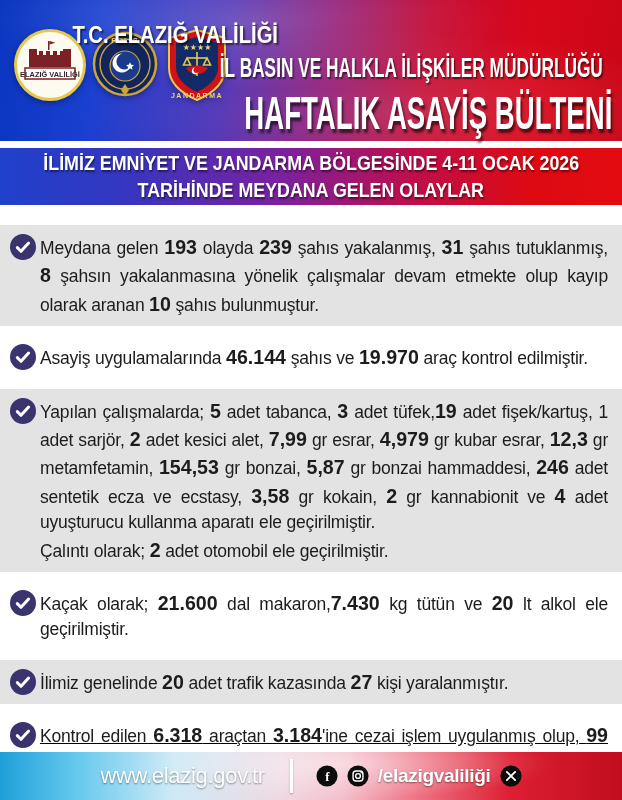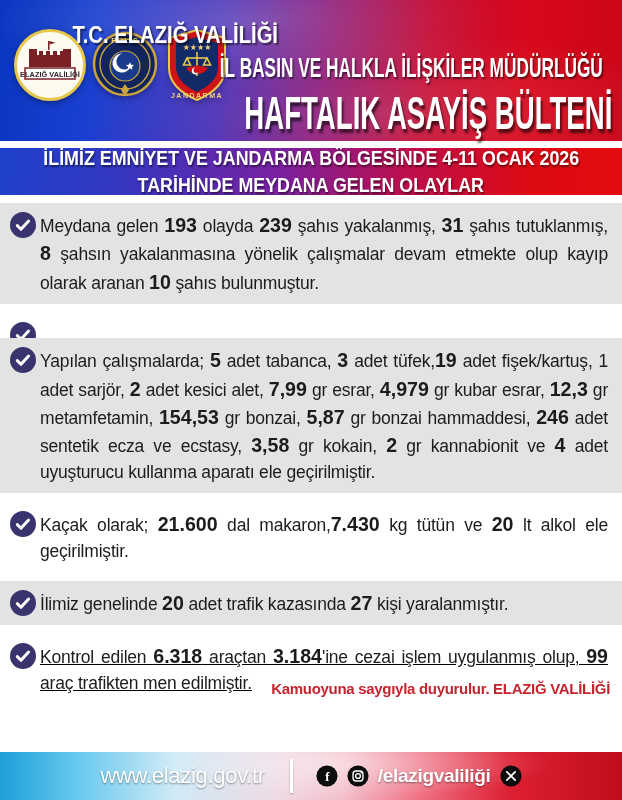--- a/index.html
+++ b/index.html
@@ -25,29 +25,29 @@
   .hdr-text { position:absolute; right:10px; top:22px; color:#fff; }
   .h-line { font-weight:700; white-space:nowrap; transform-origin:100% 50%; }
   .h-line1 { font-size:23px; transform:scaleX(.88); letter-spacing:0;  text-shadow:2px 2px 2px rgba(0,0,0,.55); }
   .h-line2 { font-size:27px; transform:scaleX(.64); margin-top:4px; text-shadow:2px 2px 2px rgba(0,0,0,.55); }
   .h-line3 { font-size:46px; transform:scaleX(.60); margin-top:2px; text-shadow:3px 4px 3px rgba(0,0,0,.6); }
 
   .gap-strip { height:7px; background:#fff; flex:0 0 auto; }
 
   
   .banner {
-    height:47px; flex:0 0 auto; color:#fff; font-weight:700;
+    height:57px; flex:0 0 auto; color:#fff; font-weight:700;
     display:flex; flex-direction:column; align-items:center; justify-content:center;
     background:linear-gradient(92deg,#1f41cc 0%,#3536c0 20%,#7a21a0 45%,#bc0f4e 65%,#dd0a13 85%,#e30b10 100%);
   }
   .banner div { font-size:21px; line-height:1.25; white-space:nowrap;
     transform:scaleX(.85); text-shadow:1px 2px 2px rgba(0,0,0,.5); }
 
   
-  .content { flex:1 1 auto; padding-top:8px; overflow:hidden; }
+  .content { flex:1 1 auto; padding-top:20px; overflow:hidden; }
   .bullet-block { position:relative; padding:8px 14px 8px 40px; margin-bottom:9px; }
   #bullets .bullet-block:last-child { margin-bottom:0;text-decoration:underline; }
   .bullet-block.gray { background:#e3e3e3; }
   .bullet-block.white { background:#ffffff; }
   .bullet-icon { position:absolute; left:10px; top:9px; width:26px; height:26px; }
   .bullet-line {
     font-size:17.5px; line-height:1.45; color:#1c1c1c;
     text-align:justify; letter-spacing:-.2px;
   }
   .bullet-line b { font-weight:700; font-size:1.12em; letter-spacing:0; }
@@ -144,29 +144,33 @@
     <div class="bullet-lines">
             <div class="bullet-line">Meydana gelen <b>193</b> olayda <b>239</b> şahıs yakalanmış, <b>31</b> şahıs tutuklanmış, <b>8</b> şahsın yakalanmasına yönelik çalışmalar devam etmekte olup kayıp olarak aranan <b>10</b> şahıs bulunmuştur.</div>
           </div>
   </div>
 
   <div class="bullet-block white">
     <svg class="bullet-icon" viewBox="0 0 26 26">
       <circle cx="13" cy="13" r="13" fill="#39336e"></circle>
       <path d="M7.3 13.6 l3.7 3.7 7.6 -8.2" stroke="#fff" stroke-width="3" fill="none" stroke-linecap="round" stroke-linejoin="round"></path>
     </svg>
+    <div class="bullet-lines">
+            <div class="bullet-line">Asayiş uygulamalarında <b>46.144</b> şahıs ve <b>19.970</b> araç kontrol edilmiştir.</div>
+          </div>
   </div>
 
   <div class="bullet-block gray">
     <svg class="bullet-icon" viewBox="0 0 26 26">
       <circle cx="13" cy="13" r="13" fill="#39336e"></circle>
       <path d="M7.3 13.6 l3.7 3.7 7.6 -8.2" stroke="#fff" stroke-width="3" fill="none" stroke-linecap="round" stroke-linejoin="round"></path>
     </svg>
     <div class="bullet-lines">
             <div class="bullet-line">Yapılan çalışmalarda; <b>5</b> adet tabanca, <b>3</b> adet tüfek,<b>19</b> adet fişek/kartuş, 1 adet sarjör, <b>2</b> adet kesici alet, <b>7,99</b> gr esrar, <b>4,979</b> gr kubar esrar, <b>12,3</b> gr metamfetamin, <b>154,53</b> gr bonzai, <b>5,87</b> gr bonzai hammaddesi, <b>246</b> adet sentetik ecza ve ecstasy, <b>3,58</b> gr kokain, <b>2</b> gr kannabionit ve <b>4</b> adet uyuşturucu kullanma aparatı  ele geçirilmiştir.</div>
+            <div class="bullet-line">Çalıntı olarak;  <b>2</b> adet otomobil ele geçirilmiştir.</div>
           </div>
   </div>
 
   <div class="bullet-block white">
     <svg class="bullet-icon" viewBox="0 0 26 26">
       <circle cx="13" cy="13" r="13" fill="#39336e"></circle>
       <path d="M7.3 13.6 l3.7 3.7 7.6 -8.2" stroke="#fff" stroke-width="3" fill="none" stroke-linecap="round" stroke-linejoin="round"></path>
     </svg>
     <div class="bullet-lines">
             <div class="bullet-line">Kaçak olarak; <b>21.600</b> dal makaron,<b>7.430</b> kg tütün ve <b>20</b> lt alkol ele geçirilmiştir.</div>

